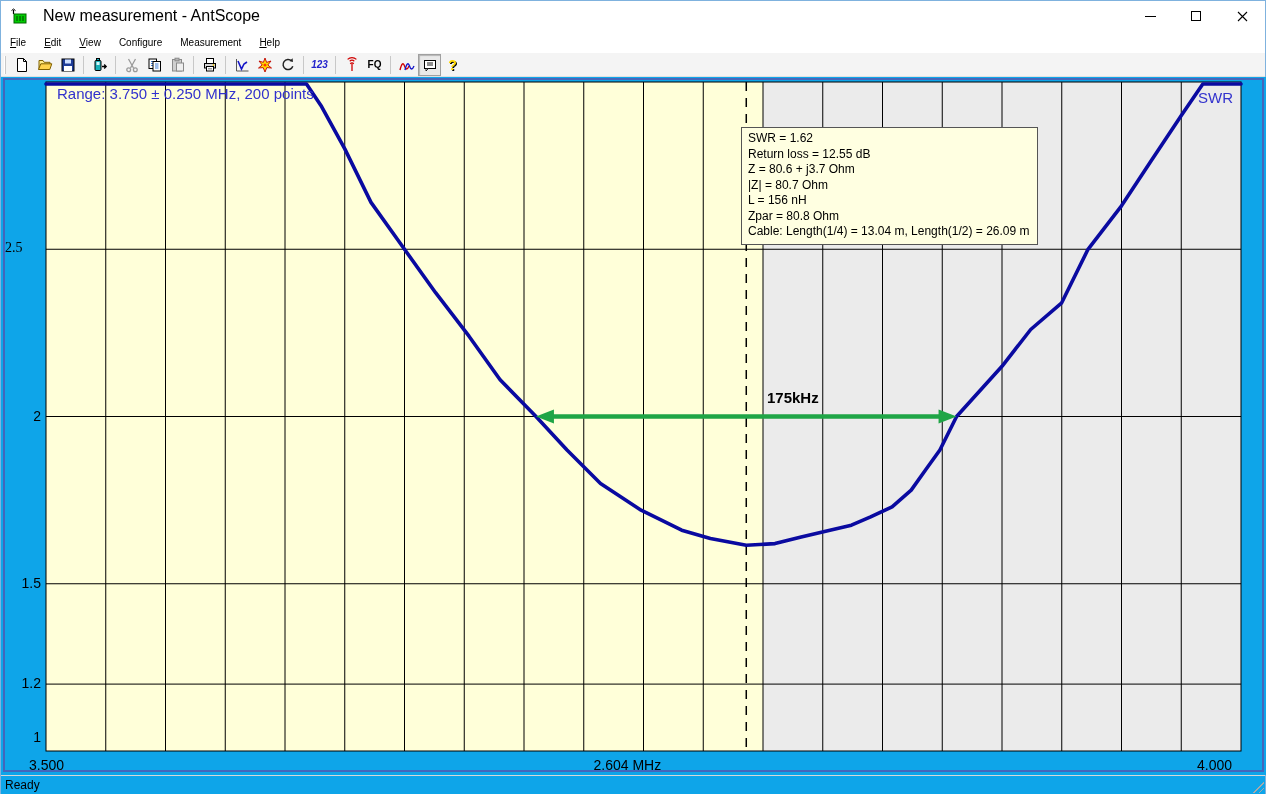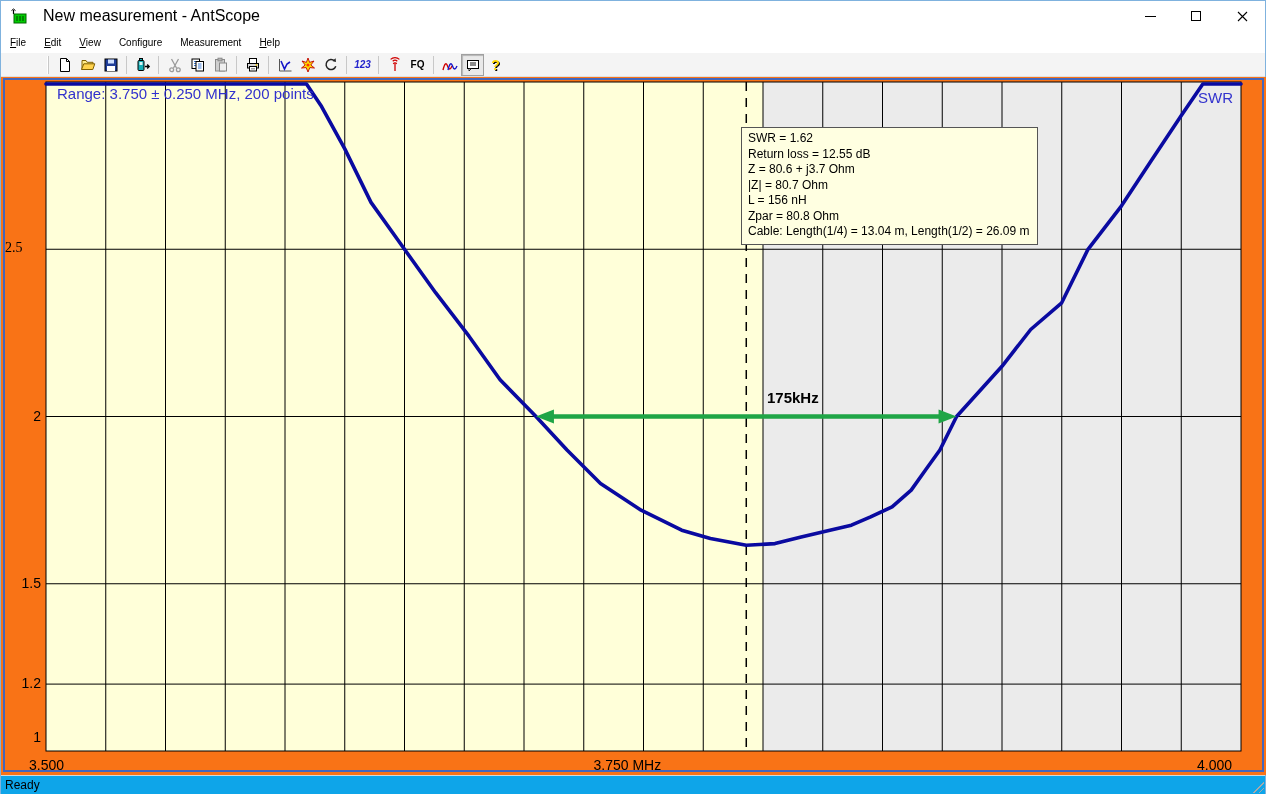--- a/index.html
+++ b/index.html
@@ -15,29 +15,29 @@
   .win-btn { width:46px; height:30px; display:flex; align-items:center; justify-content:center; }
   .min-glyph { width:11px; height:1px; background:#000; }
   .max-glyph { width:10px; height:10px; border:1px solid #000; }
 
   
   #menubar { position:absolute; left:0; top:30px; width:100%; height:22px; background:#fff; display:flex; align-items:center; font-size:10px; }
   .menu-item { padding:3px 9px; color:#000; cursor:default; }
   .menu-item u { text-decoration:underline; }
 
   
-  #toolbar { position:absolute; left:0; top:52px; width:100%; height:24px; background:#f4f4f4; border-bottom:1px solid #e0e0e0; display:flex; align-items:center;padding-left:43px; }
+  #toolbar { position:absolute; left:0; top:52px; width:100%; height:24px; background:#f4f4f4; border-bottom:1px solid #e0e0e0; display:flex; align-items:center; }
   .tb-grip { width:2px; height:18px; border-left:1px solid #fff; border-right:1px solid #c8c8c8; margin:0 4px 0 3px; }
   .tb-btn { width:23px; height:22px; display:flex; align-items:center; justify-content:center; background:transparent; border:1px solid transparent; }
   .tb-btn.pressed { background:#e9e9e9; border:1px solid #a0a0a0; box-shadow:inset 1px 1px 1px #b5b5b5; }
   .tb-sep { width:1px; height:18px; background:#c8c8c8; margin:0 4px; }
   .tb-text { font-size:10px; font-weight:bold; }
 
   
-  #chart-area { position:absolute; left:0; top:76px; width:1266px; height:698px; background:#f97316;padding-left:36px; }
+  #chart-area { position:absolute; left:0; top:76px; width:1266px; height:698px; background:#0ea5e9;padding-left:36px; }
   #chart-frame { position:absolute; left:2px; top:1px; width:1261px; height:694px; border:2px solid #4466bb; pointer-events:none; }
   #plot-svg { position:absolute; left:0; top:0; width:1266px; height:698px; }
   .chart-label { position:absolute; font-size:15px; color:#3232cd; white-space:nowrap; }
   #range-label { left:56px; top:8px; }
   #swr-label { left:1197px; top:12px; }
   .axis-label { position:absolute; font-size:14px; color:#000; white-space:nowrap; }
   #bw-label { position:absolute; left:766px; top:312px; font-size:15px; font-weight:600; color:#000; white-space:nowrap; }
   #cursor-tooltip { position:absolute; left:740px; top:50px; width:max-content; background:#ffffe1; border:1px solid #555; padding:3px 7px 4px 6px; font-size:12px; line-height:15.5px; color:#000; white-space:nowrap; }
 
   
@@ -238,21 +238,21 @@
     <div id="chart-frame"></div>
     <div id="range-label" class="chart-label">Range: 3.750 ± 0.250 MHz, 200 points</div>
     <div id="swr-label" class="chart-label">SWR</div>
     <div id="axis-labels">
         <div class="axis-label" style="left: 4px; top: 163.25px; width: 36px; text-align: left; font-family: Liberation Serif, serif;">2.5</div>
         <div class="axis-label" style="left: 4px; top: 330.5px; width: 36px; text-align: right;">2</div>
         <div class="axis-label" style="left: 4px; top: 497.75px; width: 36px; text-align: right;">1.5</div>
         <div class="axis-label" style="left: 4px; top: 598.1px; width: 36px; text-align: right;">1.2</div>
         <div class="axis-label" style="left: 4px; top: 652px; width: 36px; text-align: right;">1</div>
         <div class="axis-label" style="top: 680px; left: 28px;">3.500</div>
-        <div class="axis-label" style="top: 680px; left: 592.5px;">3.750 MHz</div>
+        <div class="axis-label" style="top: 680px; left: 592.5px;">2.604 MHz</div>
         <div class="axis-label" style="top: 680px; left: 1196px; text-align: right;">4.000</div>
       </div>
     <div id="bw-label">175kHz</div>
     <div id="cursor-tooltip">
         <div>SWR = 1.62</div>
         <div>Return loss = 12.55 dB</div>
         <div>Z = 80.6 + j3.7 Ohm</div>
         <div>|Z| = 80.7 Ohm</div>
         <div>L = 156 nH</div>
         <div>Zpar = 80.8 Ohm</div>

